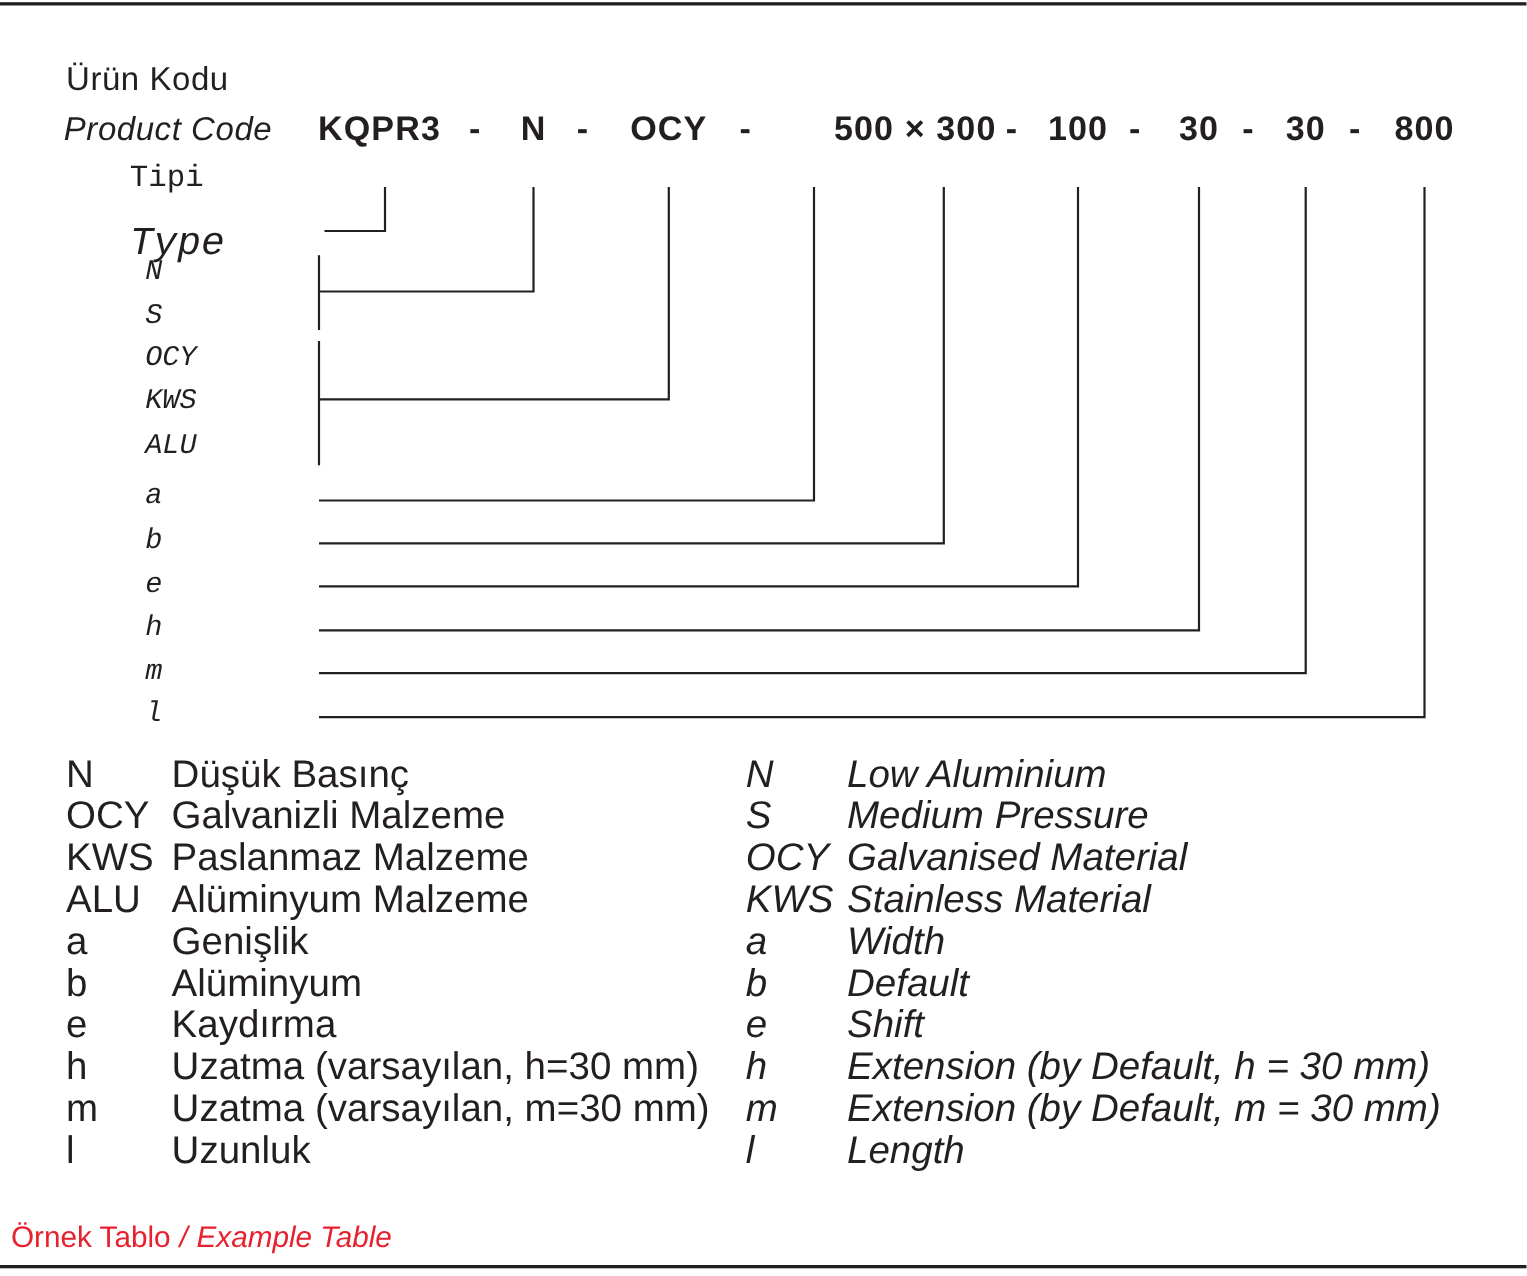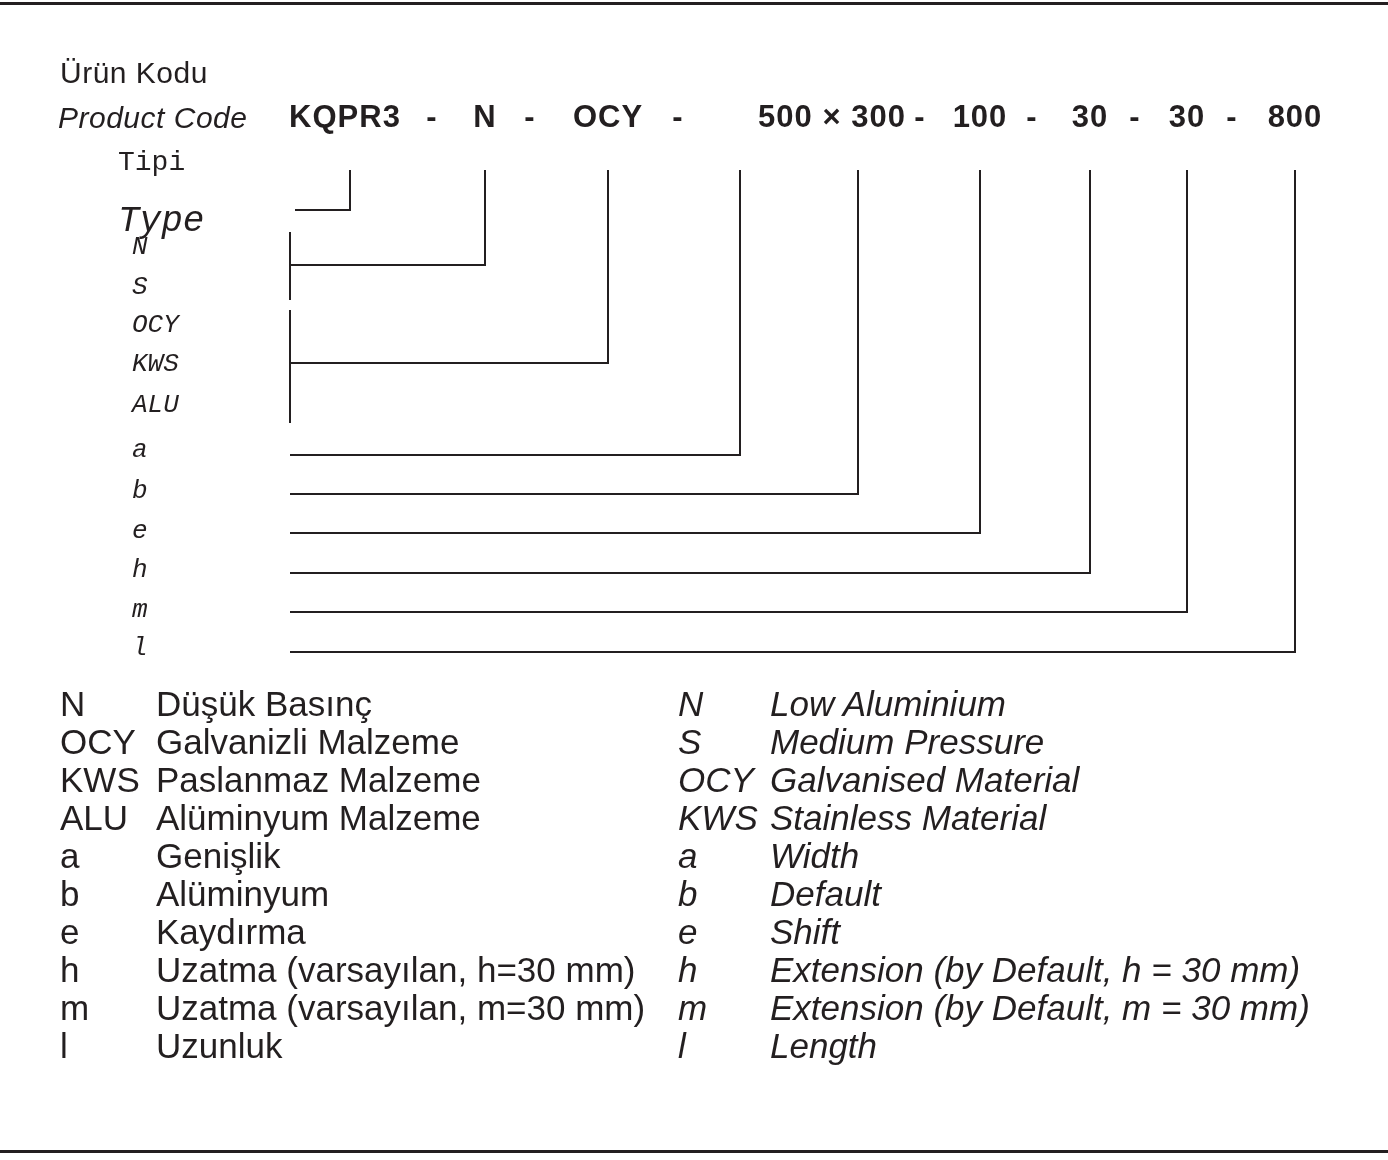--- a/index.html
+++ b/index.html
@@ -108,16 +108,19 @@
       <div class="legend-row"><span class="legend-key">OCY</span><span class="legend-desc">Galvanised Material</span></div>
       <div class="legend-row"><span class="legend-key">KWS</span><span class="legend-desc">Stainless Material</span></div>
       <div class="legend-row"><span class="legend-key">a</span><span class="legend-desc">Width</span></div>
       <div class="legend-row"><span class="legend-key">b</span><span class="legend-desc">Default</span></div>
       <div class="legend-row"><span class="legend-key">e</span><span class="legend-desc">Shift</span></div>
       <div class="legend-row"><span class="legend-key">h</span><span class="legend-desc">Extension (by Default, h = 30 mm)</span></div>
       <div class="legend-row"><span class="legend-key">m</span><span class="legend-desc">Extension (by Default, m = 30 mm)</span></div>
       <div class="legend-row"><span class="legend-key">l</span><span class="legend-desc">Length</span></div>
     </div>
 
+  <div class="footer">
+    <span>Örnek Tablo</span><span class="sep">/</span><span class="it">Example Table</span>
+  </div>
 
   <div class="rule rule-bottom"></div>
 
 </div>
 
 </body></html>

